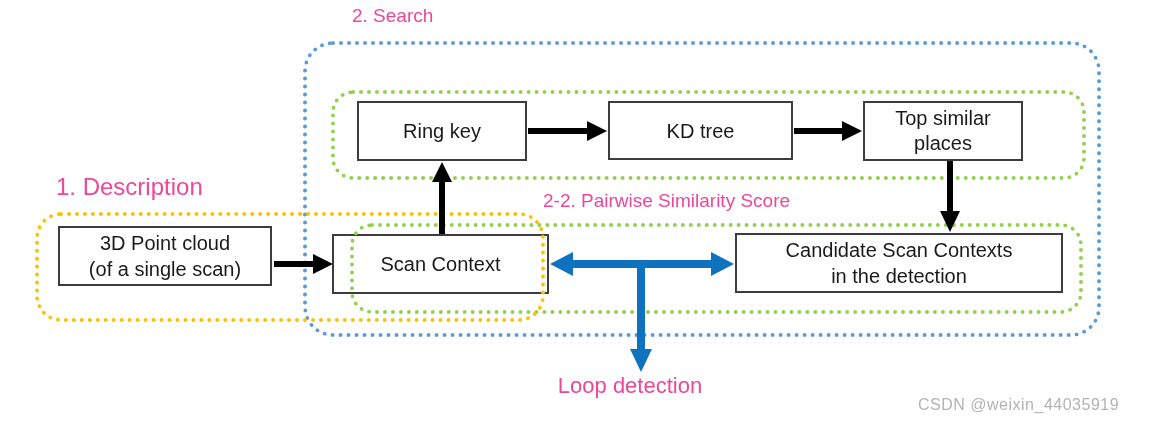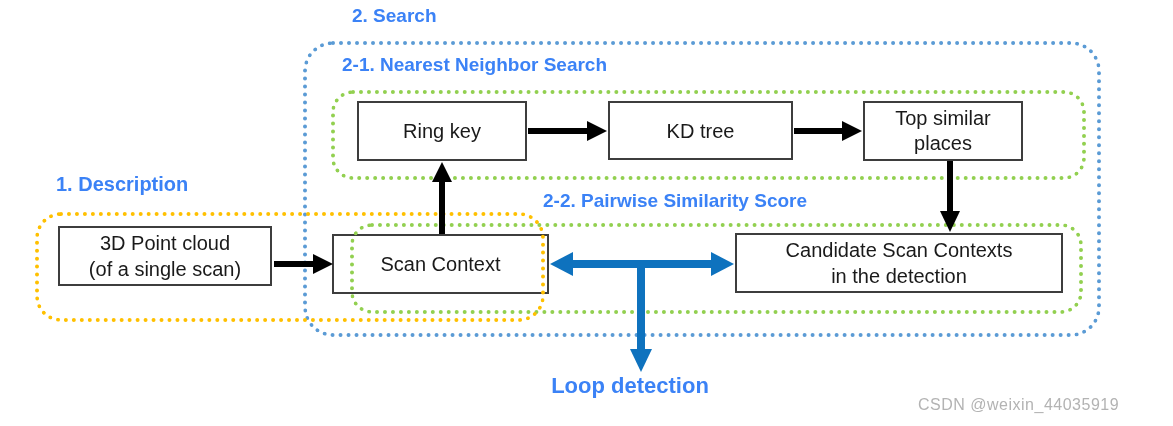--- a/index.html
+++ b/index.html
@@ -47,28 +47,28 @@
     z-index: 1;
     font-size: 20px;
     color: #1a1a1a;
     line-height: 26px;
     text-align: center;
     white-space: nowrap;
   }
   
   .section-label {
     position: absolute;
-    font-weight: bold;
-    color: #3b82f6;
+    font-weight: normal;
+    color: #ec4899;
     z-index: 4;
     white-space: nowrap;
   }
   #label-search          { left: 352px; top: 5px;  font-size: 19px; }
   #label-nn-search       { left: 342px; top: 54px; font-size: 19px; }
-  #label-description     { left: 56px;  top: 173px; font-size: 20px; }
+  #label-description     { left: 56px;  top: 173px; font-size: 24px; }
   #label-pairwise        { left: 543px; top: 190px; font-size: 19px; }
   #label-loop-detection  {
     left: 500px; top: 373px; width: 260px;
     text-align: center; font-size: 22px;
   }
   #watermark {
     position: absolute;
     left: 918px; top: 396px;
     font-size: 16px;
     color: #b3b3b3;
@@ -102,21 +102,20 @@
 <body>
 
 <div id="canvas">
 
   <div class="region blue" id="region-blue"></div>
   <div class="region green" id="region-green-1"></div>
   <div class="region green" id="region-green-2"></div>
   <div class="region yellow" id="region-yellow"></div>
 
   <div class="section-label" id="label-search">2. Search</div>
-  <div class="section-label" id="label-nn-search">2-1. Nearest Neighbor Search</div>
   <div class="section-label" id="label-description">1. Description</div>
   <div class="section-label" id="label-pairwise">2-2. Pairwise Similarity Score</div>
   <div class="section-label" id="label-loop-detection">Loop detection</div>
   <div id="watermark">CSDN @weixin_44035919</div>
 
   <div class="node" id="node-point-cloud">
     <span>3D Point cloud</span>
     <span>(of a single scan)</span>
   </div>
   <div class="node" id="node-scan-context">

